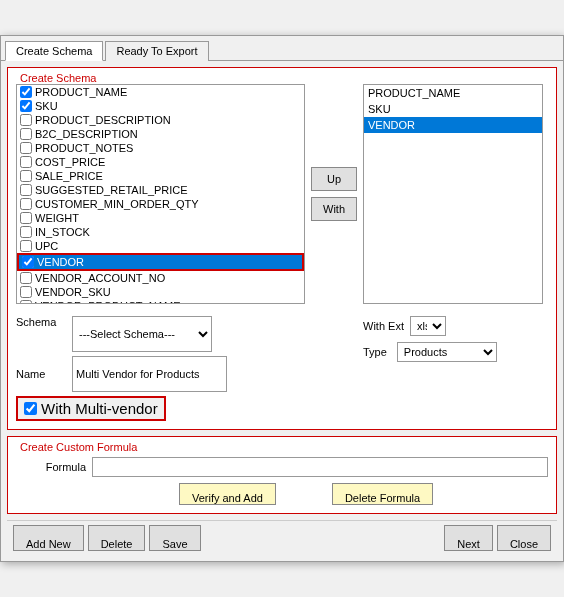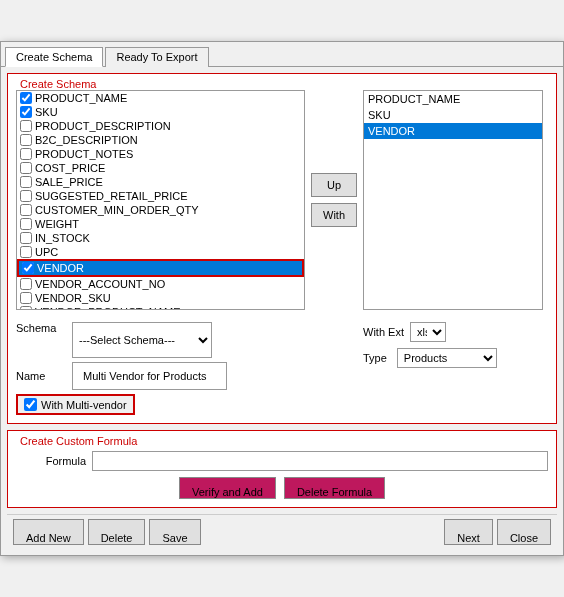--- a/index.html
+++ b/index.html
@@ -167,41 +167,41 @@
       align-items: center;
       gap: 6px;
       margin-top: 4px;
     }
     .name-row label {
       font-size: 11px;
       min-width: 50px;
     }
     .name-row input {
       font-size: 11px;
-      height: 28px;
-      border: 1px solid #999;
-      padding: 0 10px;
+      height: 36px;
+      border: 1px solid #999;
+      padding: 0 3px;
       width: 160px;
     }
     .type-row {
       display: flex;
       align-items: center;
       gap: 6px;
     }
     .type-row label {
       font-size: 11px;
     }
     .checkbox-row {
       display: flex;
       align-items: center;
       gap: 4px;
       margin-top: 4px;
     }
     .checkbox-row label {
-      font-size: 11px;
+      font-size: 15px;
     }
     .with-vendor-box {
       border: 2px solid #cc0000;
       padding: 2px 6px;
       display: inline-flex;
       align-items: center;
       gap: 4px;
       background: #f0f0f0;
     }
     .formula-fieldset {
@@ -237,22 +237,23 @@
       display: flex;
       gap: 8px;
       margin-top: 6px;
       justify-content: center;
     }
     .formula-btn {
       font-size: 11px;
       height: 22px;
       padding: 8px 12px;
       border: 1px solid #888;
-      background: #be185d;
-      cursor: pointer;
+      background: #fef9c3;
+      cursor: pointer;
+      margin-left: 48px;
     }
     .formula-btn:disabled {
       color: #aaa;
       cursor: default;
     }
     .bottom-bar {
       display: flex;
       justify-content: space-between;
       padding: 4px 6px;
       border-top: 1px solid #ccc;

